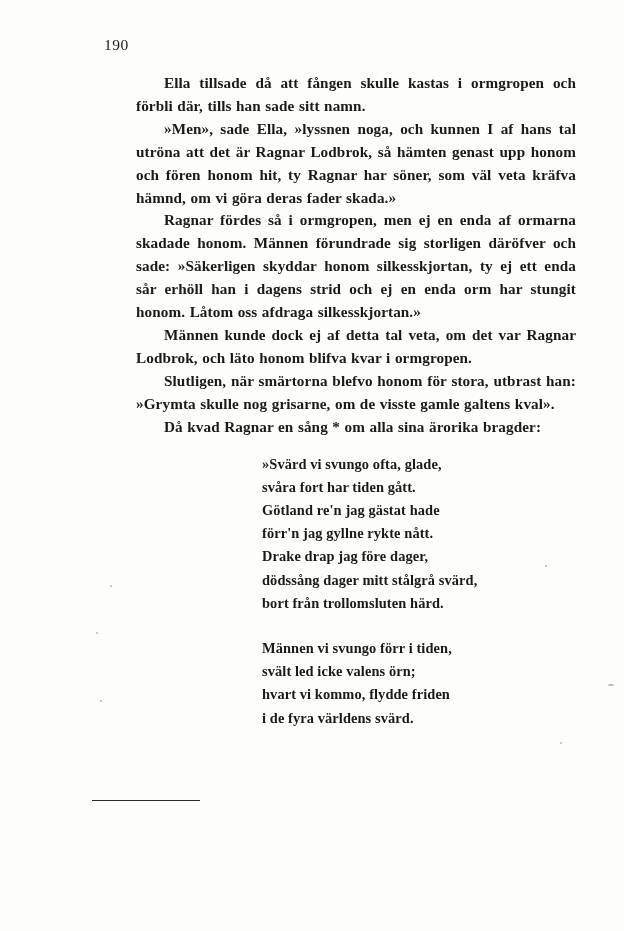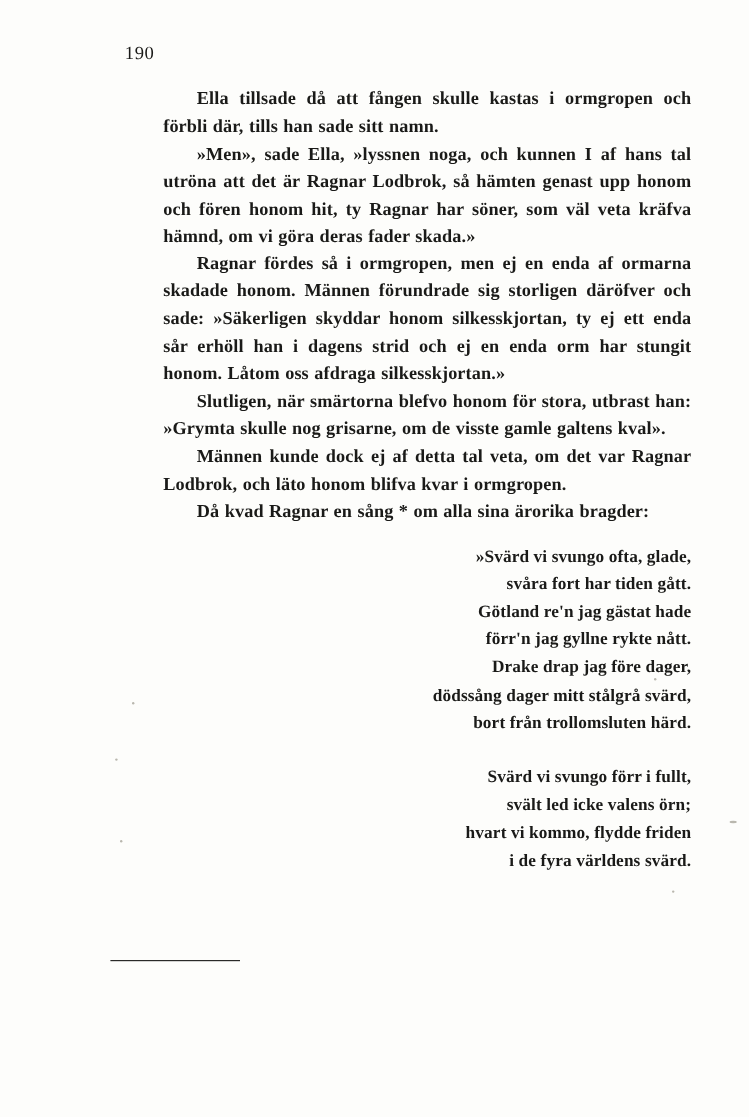--- a/index.html
+++ b/index.html
@@ -49,21 +49,20 @@
   .verse {
     margin-top: 14px;
     margin-left: 126px;
     font-size: 14.4px;
     line-height: 23.2px;
     font-weight: 600;
     letter-spacing: 0.1px;
   }
   .verse .stanza {
     margin-bottom: 0;
-    text-align: right;
   }
   .verse .stanza + .stanza {
     margin-top: 22px;
   }
   .verse .line {
     white-space: pre;
   }
   .footnote-rule {
     position: absolute;
     left: 92px;
@@ -97,36 +96,36 @@
 <body>
 
 <div class="page">
 
   <div class="page-number">190</div>
 
   <div class="body-text">
     <p class="para">Ella tillsade då att fången skulle kastas i ormgropen och förbli där, tills han sade sitt namn.</p>
     <p class="para">»Men», sade Ella, »lyssnen noga, och kunnen I af hans tal utröna att det är Ragnar Lodbrok, så hämten genast upp honom och fören honom hit, ty Ragnar har söner, som väl veta kräfva hämnd, om vi göra deras fader skada.»</p>
     <p class="para">Ragnar fördes så i ormgropen, men ej en enda af ormarna skadade honom.  Männen förundrade sig storligen däröfver och sade: »Säkerligen skyddar honom silkesskjortan, ty ej ett enda sår erhöll han i dagens strid och ej en enda orm har stungit honom.  Låtom oss afdraga silkesskjortan.»</p>
+    <p class="para">Männen kunde dock ej af detta tal veta, om det var Ragnar Lodbrok, och läto honom blifva kvar i ormgropen.</p>
     <p class="para">Slutligen, när smärtorna blefvo honom för stora, utbrast han:  »Grymta skulle nog grisarne, om de visste gamle galtens kval».</p>
-    <p class="para">Männen kunde dock ej af detta tal veta, om det var Ragnar Lodbrok, och läto honom blifva kvar i ormgropen.</p>
     <p class="para">Då kvad Ragnar en sång * om alla sina ärorika bragder:</p>
 
     <div class="verse">
       <div class="stanza">
         <div class="line">»Svärd vi svungo ofta, glade,</div>
         <div class="line">svåra fort har tiden gått.</div>
         <div class="line">Götland re'n jag gästat hade</div>
         <div class="line">förr'n jag gyllne rykte nått.</div>
         <div class="line">Drake drap jag före dager,</div>
         <div class="line">dödssång dager mitt stålgrå svärd,</div>
         <div class="line">bort från trollomsluten härd.</div>
       </div>
       <div class="stanza">
-        <div class="line">Svärd vi svungo förr i fullt,</div>
+        <div class="line">Männen vi svungo förr i tiden,</div>
         <div class="line">svält led icke valens örn;</div>
         <div class="line">hvart vi kommo, flydde friden</div>
         <div class="line">i de fyra världens svärd.</div>
       </div>
     </div>
   </div>
 
   <div class="footnote-rule"></div>
 
   <div class="speck" style="left:110px; top:585px; width:2px; height:2px;"></div>

